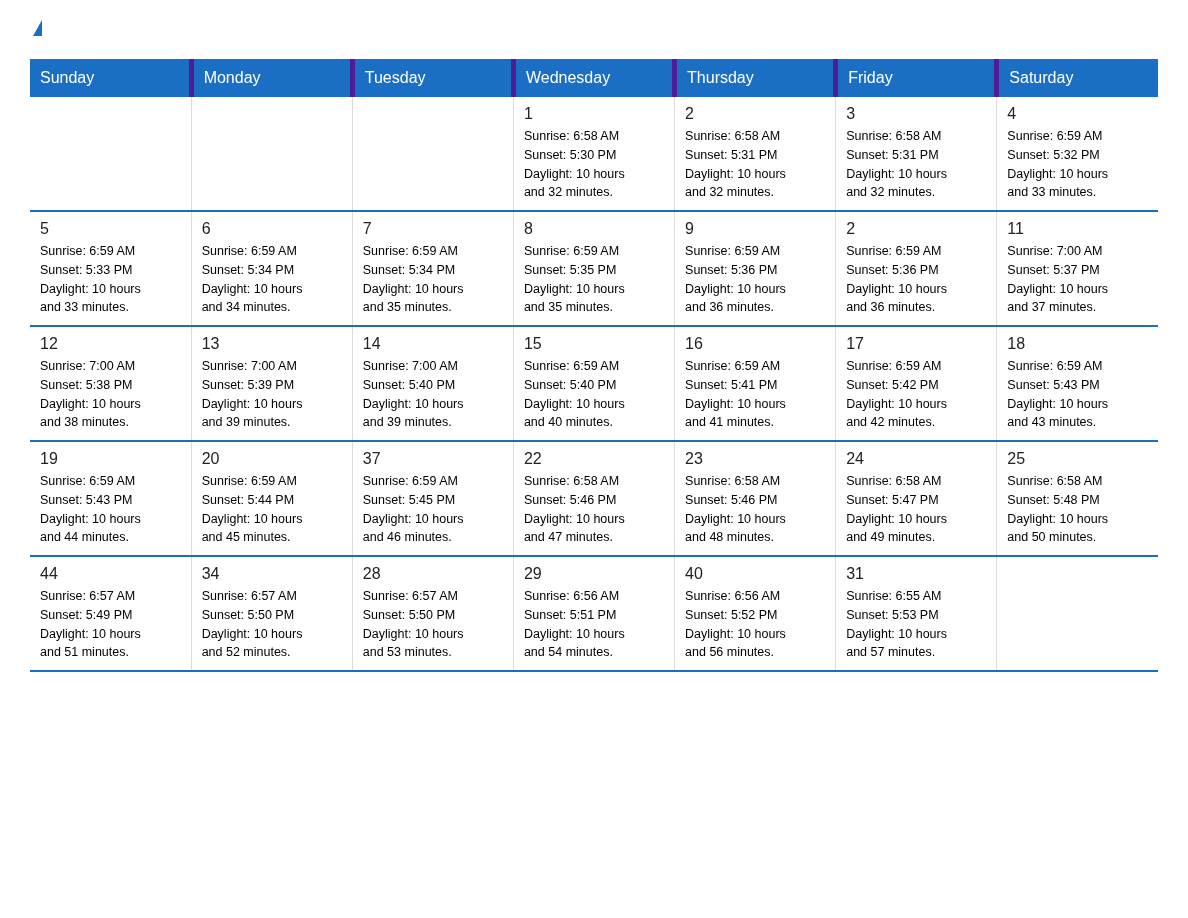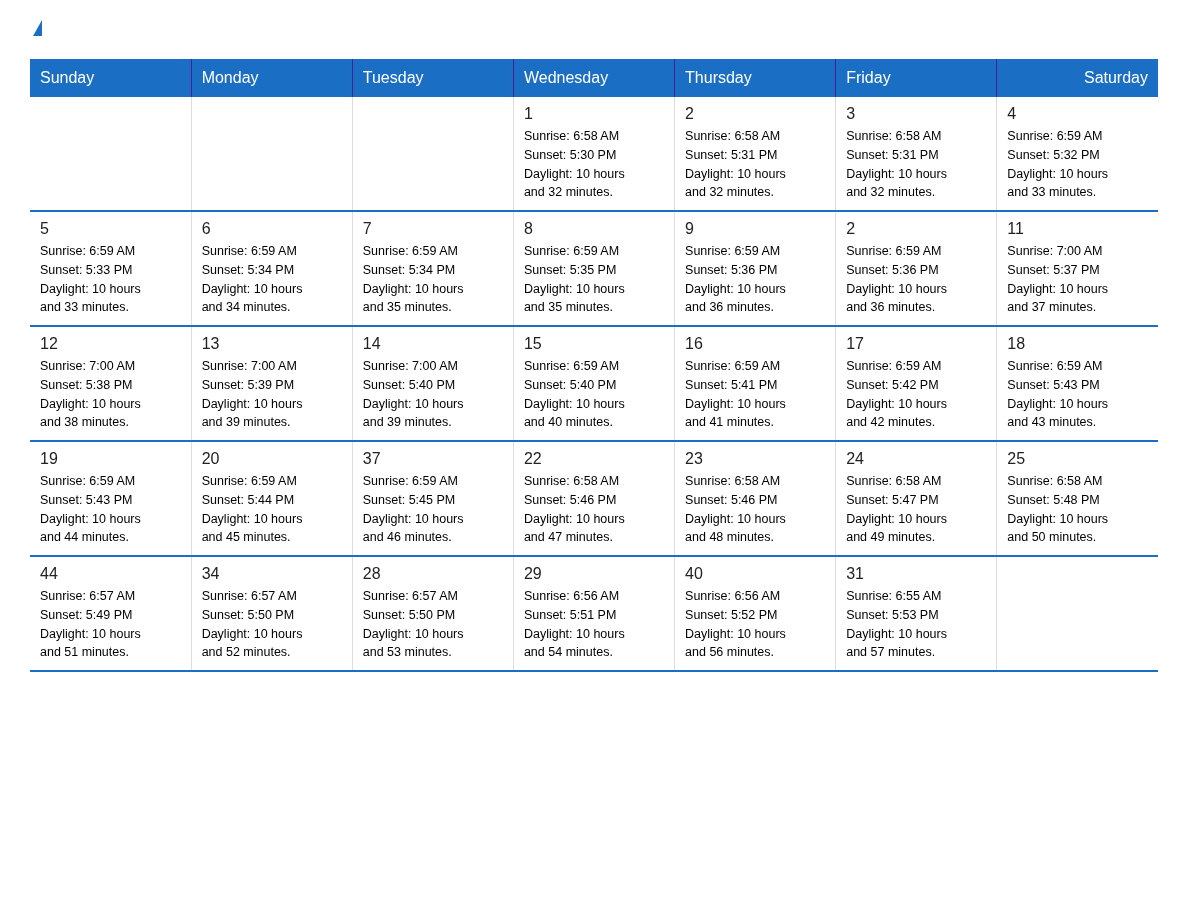--- a/index.html
+++ b/index.html
@@ -36,25 +36,24 @@
       border-collapse: collapse;
       table-layout: fixed;
     }
     thead tr th {
       background-color: #1a6fc4;
       color: #ffffff;
       text-align: left;
       padding: 10px 10px;
       font-size: 16px;
       font-weight: normal;
-      border-right: 1px solid #4c1d95;
+      border-right: 5px solid #4c1d95;
     }
     thead tr th:last-child {
       border-right: none;
-      text-align: right;
     }
     tbody tr {
       border-bottom: 2px solid #1a6fc4;
     }
     tbody tr td {
       vertical-align: top;
       padding: 8px 10px;
       font-size: 13px;
       color: #333;
       border-right: 1px solid #ddd;

